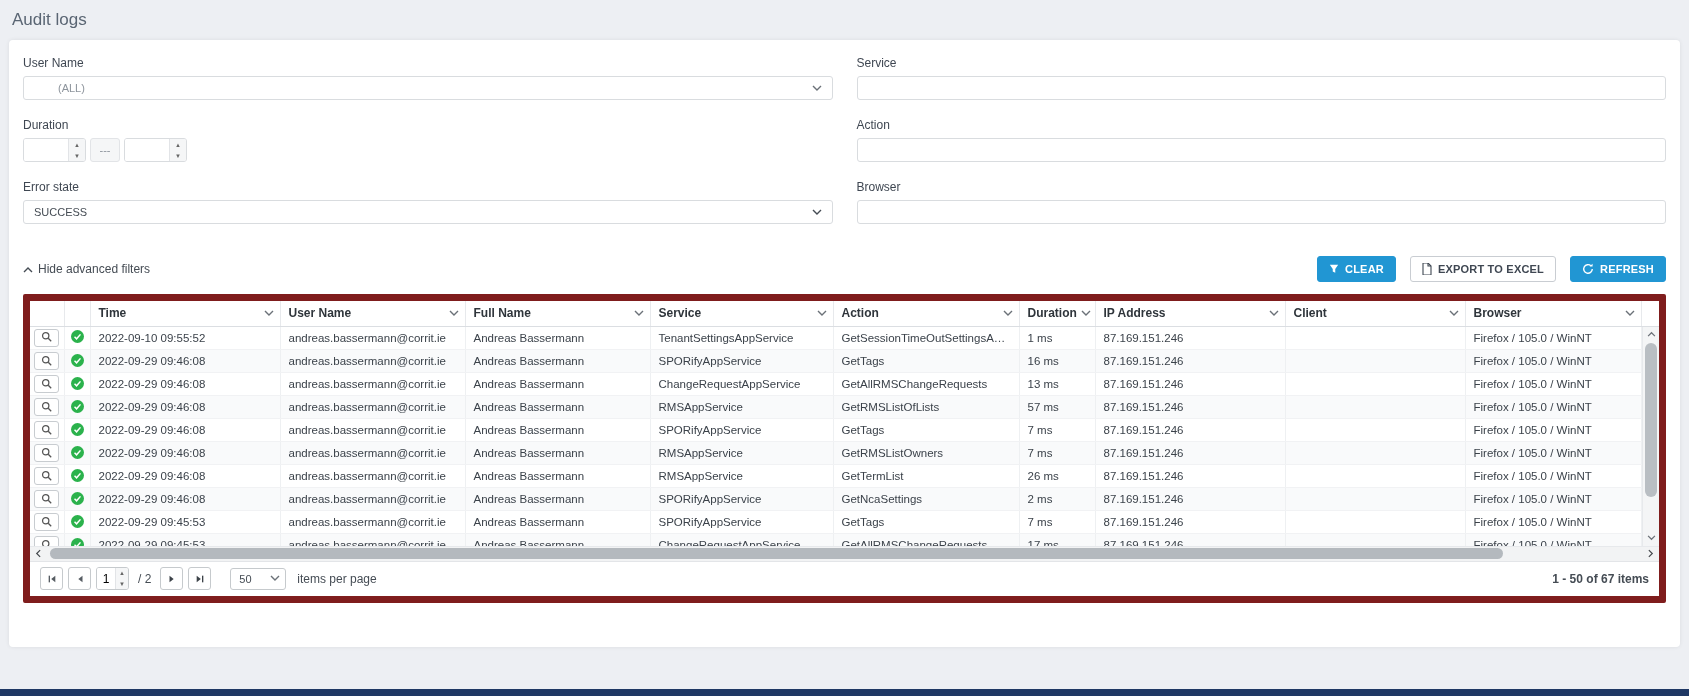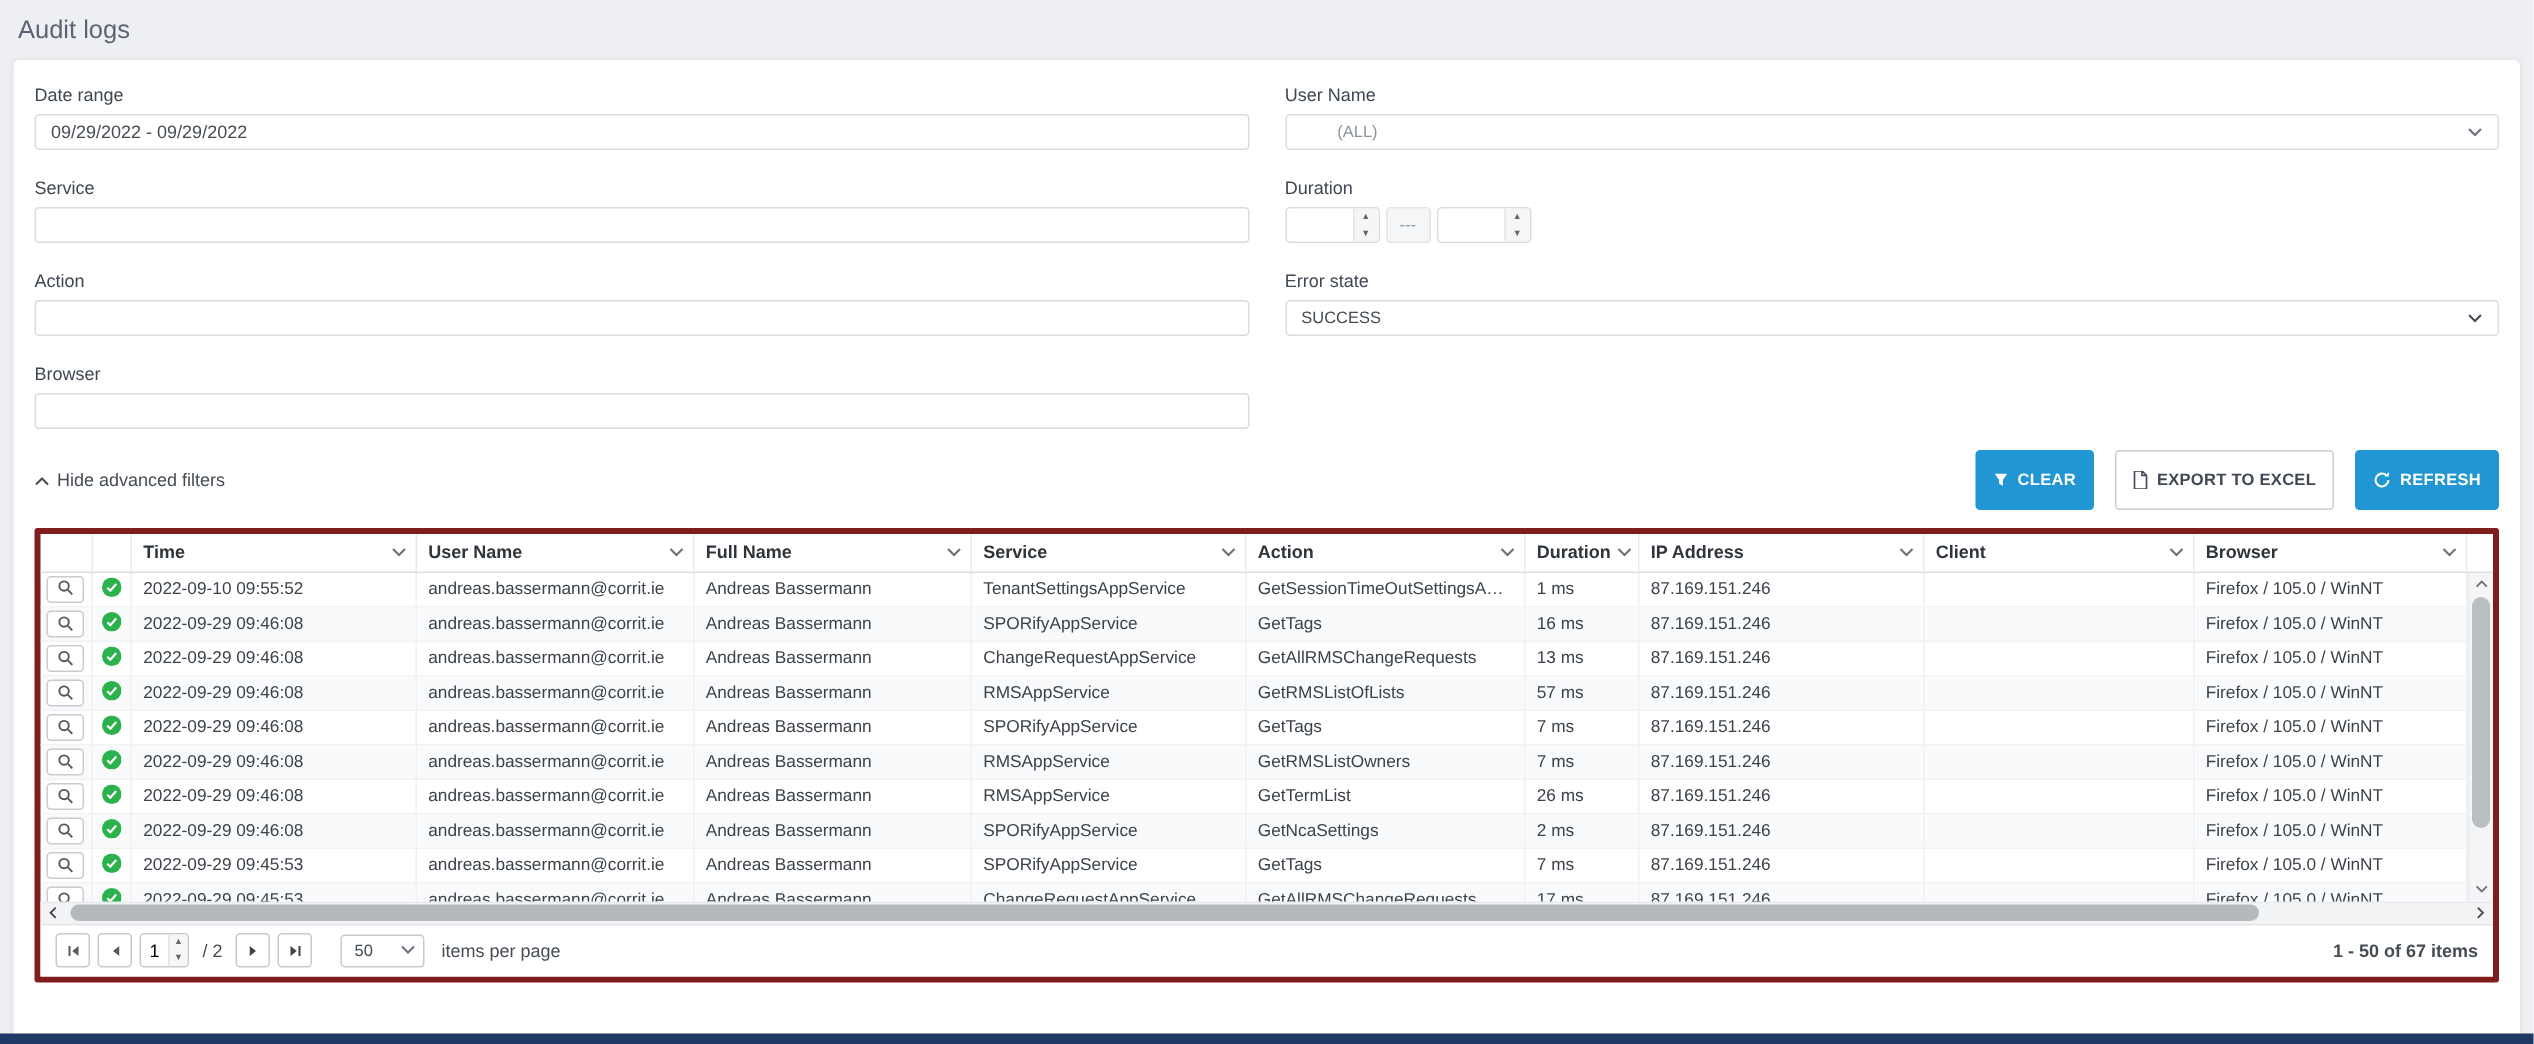--- a/index.html
+++ b/index.html
@@ -38,29 +38,29 @@
   .numbox input{border:0;width:44px;padding:0 6px;font-size:12px;outline:none;}
   .spin{width:17px;display:flex;flex-direction:column;border-left:1px solid #e2e4e7;background:#f5f6f7;}
   .spin button{flex:1;border:0;background:transparent;padding:0;cursor:pointer;font-size:6px;color:#666;line-height:1;}
   .dash-sep{height:24px;border:1px solid #e2e4e7;background:#f5f6f7;border-radius:3px;
     display:flex;align-items:center;justify-content:center;width:30px;font-size:11px;color:#8d949c;}
   
   .adv-row{display:flex;align-items:center;justify-content:space-between;margin:14px 0 12px;}
   .adv-link{font-size:12px;color:#454c54;cursor:pointer;display:inline-flex;align-items:center;gap:5px;justify-content:flex-end;}
   .btns{display:flex;gap:14px;}
   .btn{
-    display:inline-flex;align-items:center;gap:6px;height:40px;padding:0 11px;
+    display:inline-flex;align-items:center;gap:6px;height:26px;padding:0 11px;
     font-size:11px;font-weight:bold;border-radius:3px;cursor:pointer;
     border:1px solid transparent;letter-spacing:.2px;white-space:nowrap;
   }
   .btn-blue{background:var(--accent);border-color:var(--accent);color:#fff;}
   .btn-white{background:#fff;border-color:#c9cdd2;color:#3f4752;}
   .btn svg{flex:0 0 auto;}
   
-  .grid-wrap{border:4px solid #7f1d1d;border-radius:2px;}
+  .grid-wrap{border:7px solid #7f1d1d;border-radius:2px;}
   .grid-area{display:grid;grid-template-columns:1fr 17px;}
   table{border-collapse:collapse;table-layout:fixed;width:100%;}
   th,td{overflow:hidden;white-space:nowrap;text-overflow:ellipsis;}
   thead th{
     font-size:12px;font-weight:bold;color:#2f353b;text-align:left;
     padding:0 6px 0 8px;border-right:1px solid #e7e9ec;border-bottom:1px solid #dbdee2;height:25px;
   }
   thead th .th-inner{display:flex;align-items:center;justify-content:space-between;gap:4px;}
   .th-menu{cursor:pointer;display:inline-flex;align-items:center;}
   .head-spacer{border-bottom:1px solid #dbdee2;background:#fff;}
@@ -108,24 +108,20 @@
 </style>
 </head>
 <body>
 
 <div class="page-title">Audit logs</div>
 
 <div class="card">
 
   <div class="filter-grid">
 
-    <div class="field">
-      <label>Date range</label>
-      <input class="control" value="09/29/2022 - 09/29/2022" style="">
-    </div>
 
     <div class="field">
       <label>User Name</label>
       <div class="control select">
         <span class="muted">(ALL)</span>
         <svg class="chev" viewBox="0 0 10 7">
             <path d="M1 1l4 4 4-4" fill="none" stroke="#6b7178" stroke-width="1.4"></path>
           </svg>
       </div>
     </div>

